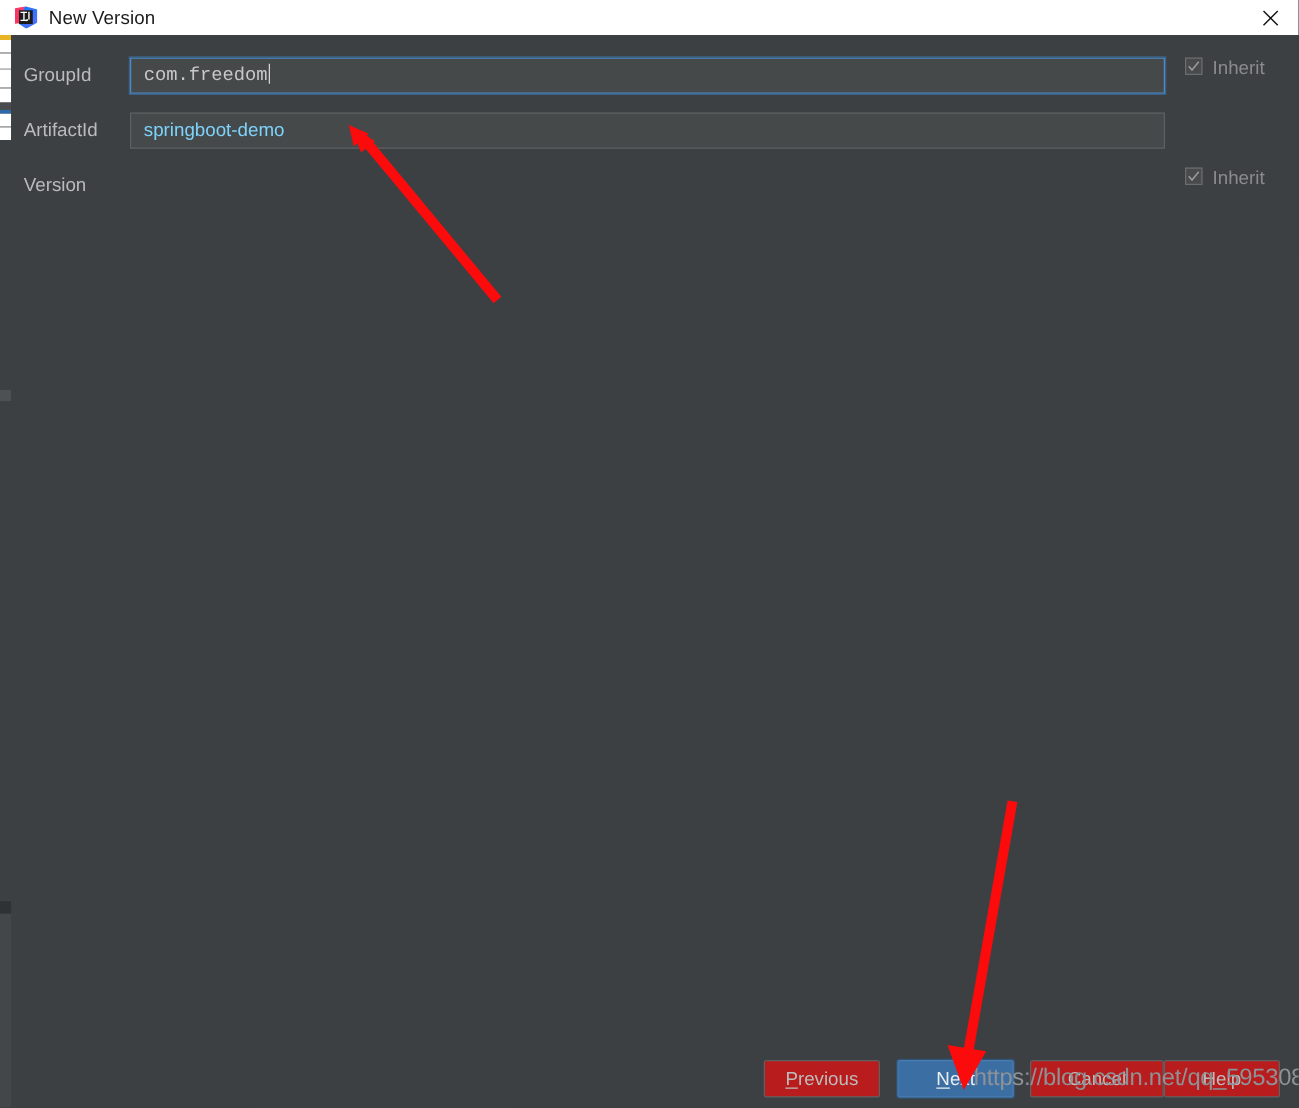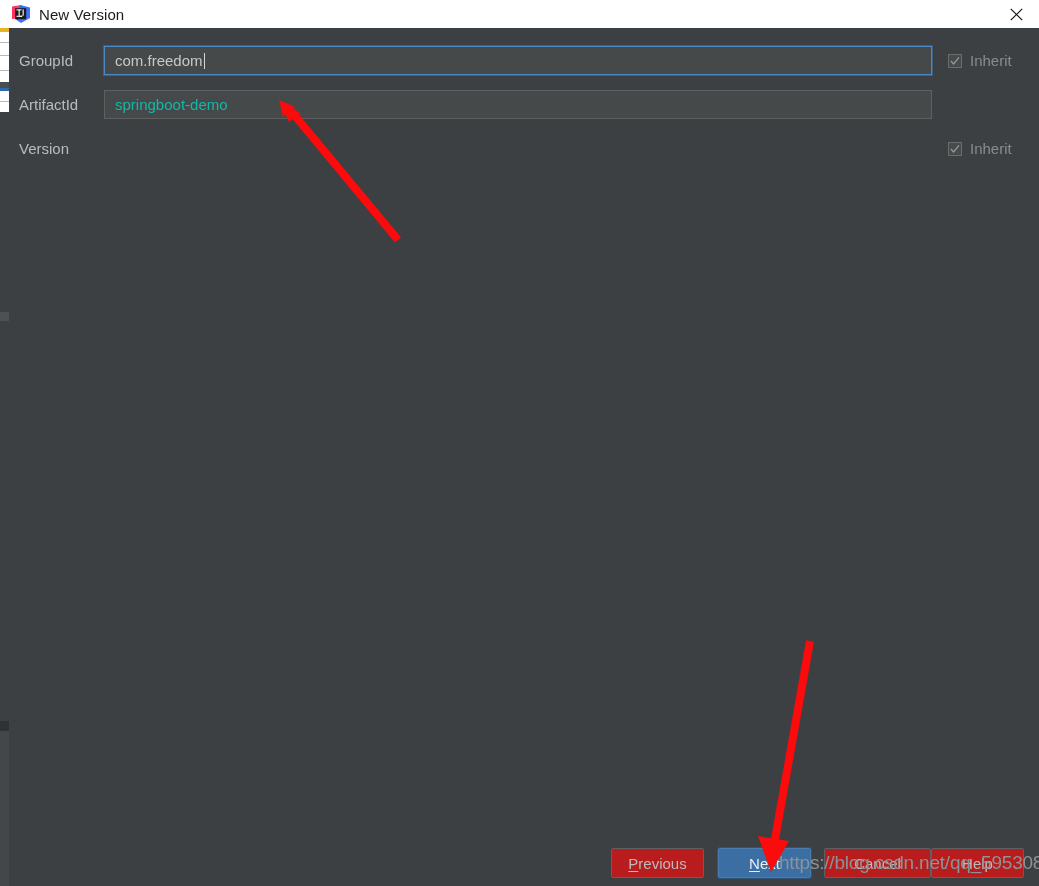--- a/index.html
+++ b/index.html
@@ -101,21 +101,21 @@
     color: #bbbbbb;
     white-space: nowrap;
     line-height: 29px;
   }
   .text-field {
     position: absolute;
     height: 29px;
     box-sizing: border-box;
     background: #45494a;
     border: 1px solid #5e6060;
-    color: #14b8a6;
+    color: #7dd3fc;
     font-size: 15px;
     line-height: 27px;
     padding-left: 10px;
     white-space: nowrap;
     overflow: hidden;
   }
   .text-field.focused {
     border: 1px solid #4a88c7;
     outline: 1px solid #3d6185;
     background: #45494a;
@@ -127,21 +127,21 @@
     height: 16px;
     background: #d5d5d5;
     vertical-align: -3px;
     margin-left: 1px;
   }
 
   
   .inherit-wrap {
     position: absolute;
     display: flex;
-    align-items: center;
+    align-items: flex-start;
     height: 29px;
   }
   .cb {
     width: 14px;
     height: 14px;
     box-sizing: border-box;
     border: 1px solid #6a6d6e;
     background: #484b4c;
     position: relative;
     flex: 0 0 auto;
@@ -254,21 +254,21 @@
     <div class="strip-row" style="height:9px;  background:#4d5154;"></div>
     <div class="strip-row" style="height:400px;background:#3c4043;"></div>
     <div class="strip-row" style="height:10px; background:#2f3234;"></div>
     <div class="strip-row" style="height:165px;background:#43474a;"></div>
   </div>
 
   <div id="dialog-body">
 
     <div class="form-row" style="top:18px; width:1020px;">
       <div class="field-label">GroupId</div>
-      <div class="text-field focused" style="left:95px; width:828px;">
+      <div class="text-field focused" style="left:95px; width:828px;font-family:Liberation Mono, monospace;">
         <span>com.freedom</span><span class="caret"></span>
       </div>
       <div class="inherit-wrap" style="left:939px;">
         <span class="cb">
           <svg width="10" height="10" viewBox="0 0 10 10">
             <polyline points="1,5 3.6,8 9,1.4" fill="none" stroke="#9a9a9a" stroke-width="1.25"></polyline>
           </svg>
         </span>
         <span class="inherit-label">Inherit</span>
       </div>

